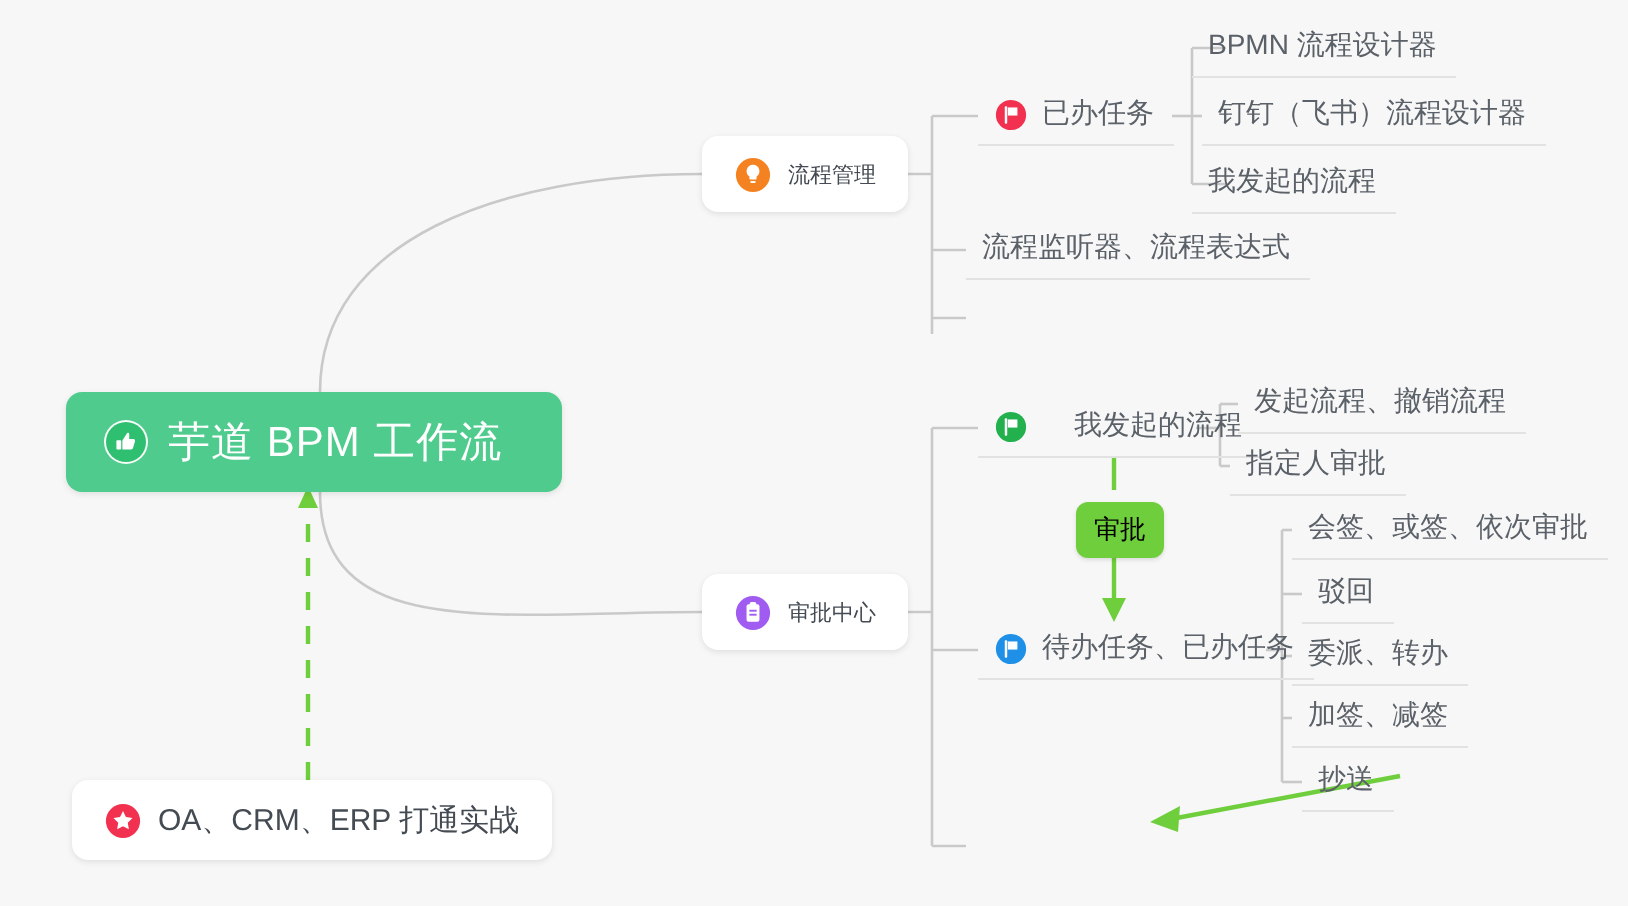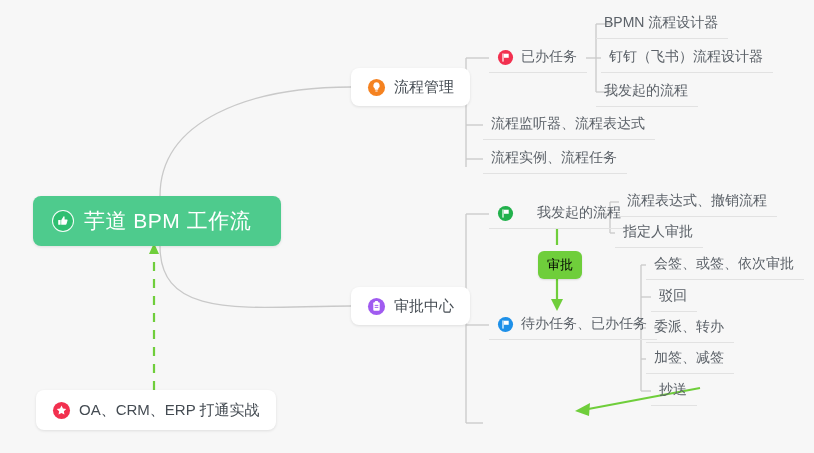--- a/index.html
+++ b/index.html
@@ -30,21 +30,21 @@
   }
   .root .label{margin-left:9px;}
 
   
   .card{
     background:#ffffff;
     border-radius:8px;
     box-shadow:0 1px 3px rgba(0,0,0,.10);
     box-sizing:border-box;
     color:#444b52;
-    font-size:15px;
+    font-size:11px;
     padding:0 16px;
     height:38px;
   }
   .card .label{margin-left:8px;}
 
   #n-liucheng-guanli{left:351px;top:68px;}
   #n-shenpi-zhongxin{left:351px;top:287px;}
   #n-oa-note{left:36px;top:390px;height:40px;font-size:15px;}
 
   
@@ -203,36 +203,33 @@
   <div class="node leaf noicon" id="l-dingding">
     <span class="label">钉钉（飞书）流程设计器</span>
   </div>
   <div class="node leaf noicon" id="l-ziding">
     <span class="label">我发起的流程</span>
   </div>
 
   <div class="node leaf noicon" id="l-jianting">
     <span class="label">流程监听器、流程表达式</span>
   </div>
-  <div class="node leaf noicon" id="l-shili">
-    <span class="label">流程实例、流程任务</span>
-  </div>
 
   <div class="node leaf" id="l-wofaqi">
     <span class="ico">
       <svg width="17" height="17" viewBox="0 0 18 18">
         <circle cx="9" cy="9" r="8" fill="#22B14C"></circle>
         <rect x="5.7" y="4.4" width="1.3" height="9.2" rx=".5" fill="#ffffff"></rect>
         <path d="M7.3 5h5.1v4.3H7.3z" fill="#ffffff"></path>
       </svg>
     </span>
     <span class="label">我发起的流程</span>
   </div>
   <div class="node leaf noicon" id="l-faqi">
-    <span class="label">流程表达式、撤销流程</span>
+    <span class="label">发起流程、撤销流程</span>
   </div>
   <div class="node leaf noicon" id="l-zhiding">
     <span class="label">指定人审批</span>
   </div>
 
   <div class="node leaf" id="l-daiban">
     <span class="ico">
       <svg width="17" height="17" viewBox="0 0 18 18">
         <circle cx="9" cy="9" r="8" fill="#1E90E8"></circle>
         <rect x="5.7" y="4.4" width="1.3" height="9.2" rx=".5" fill="#ffffff"></rect>

